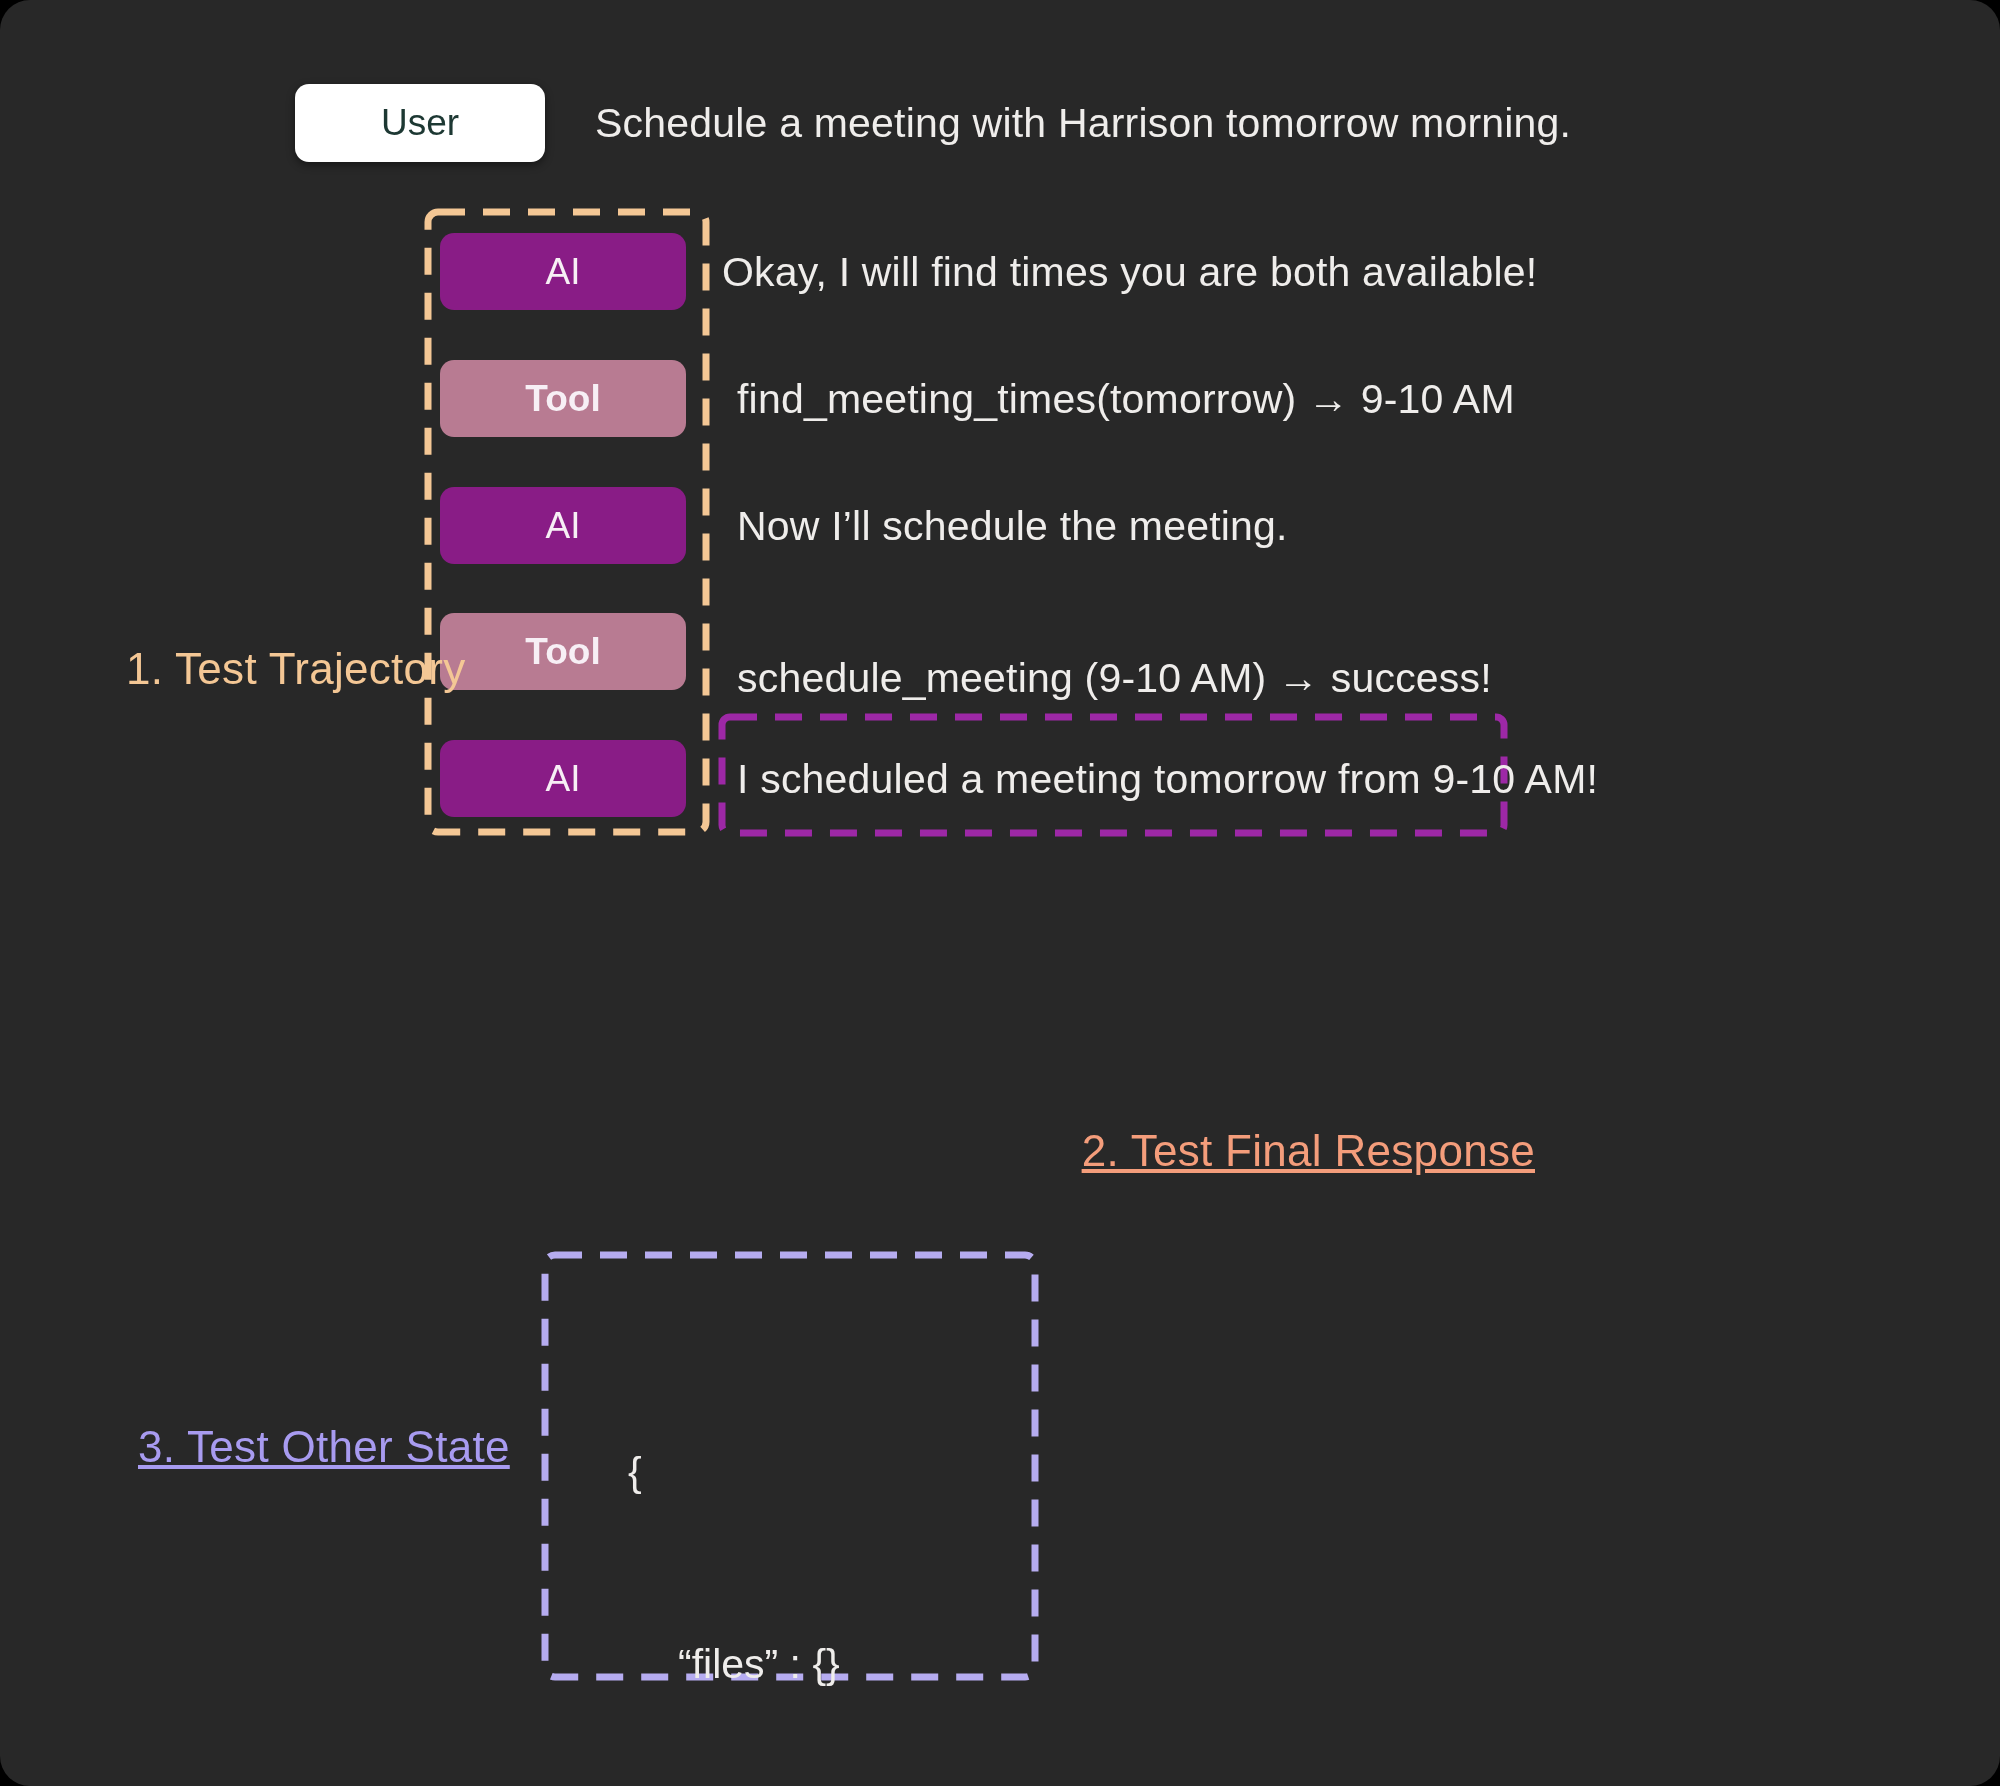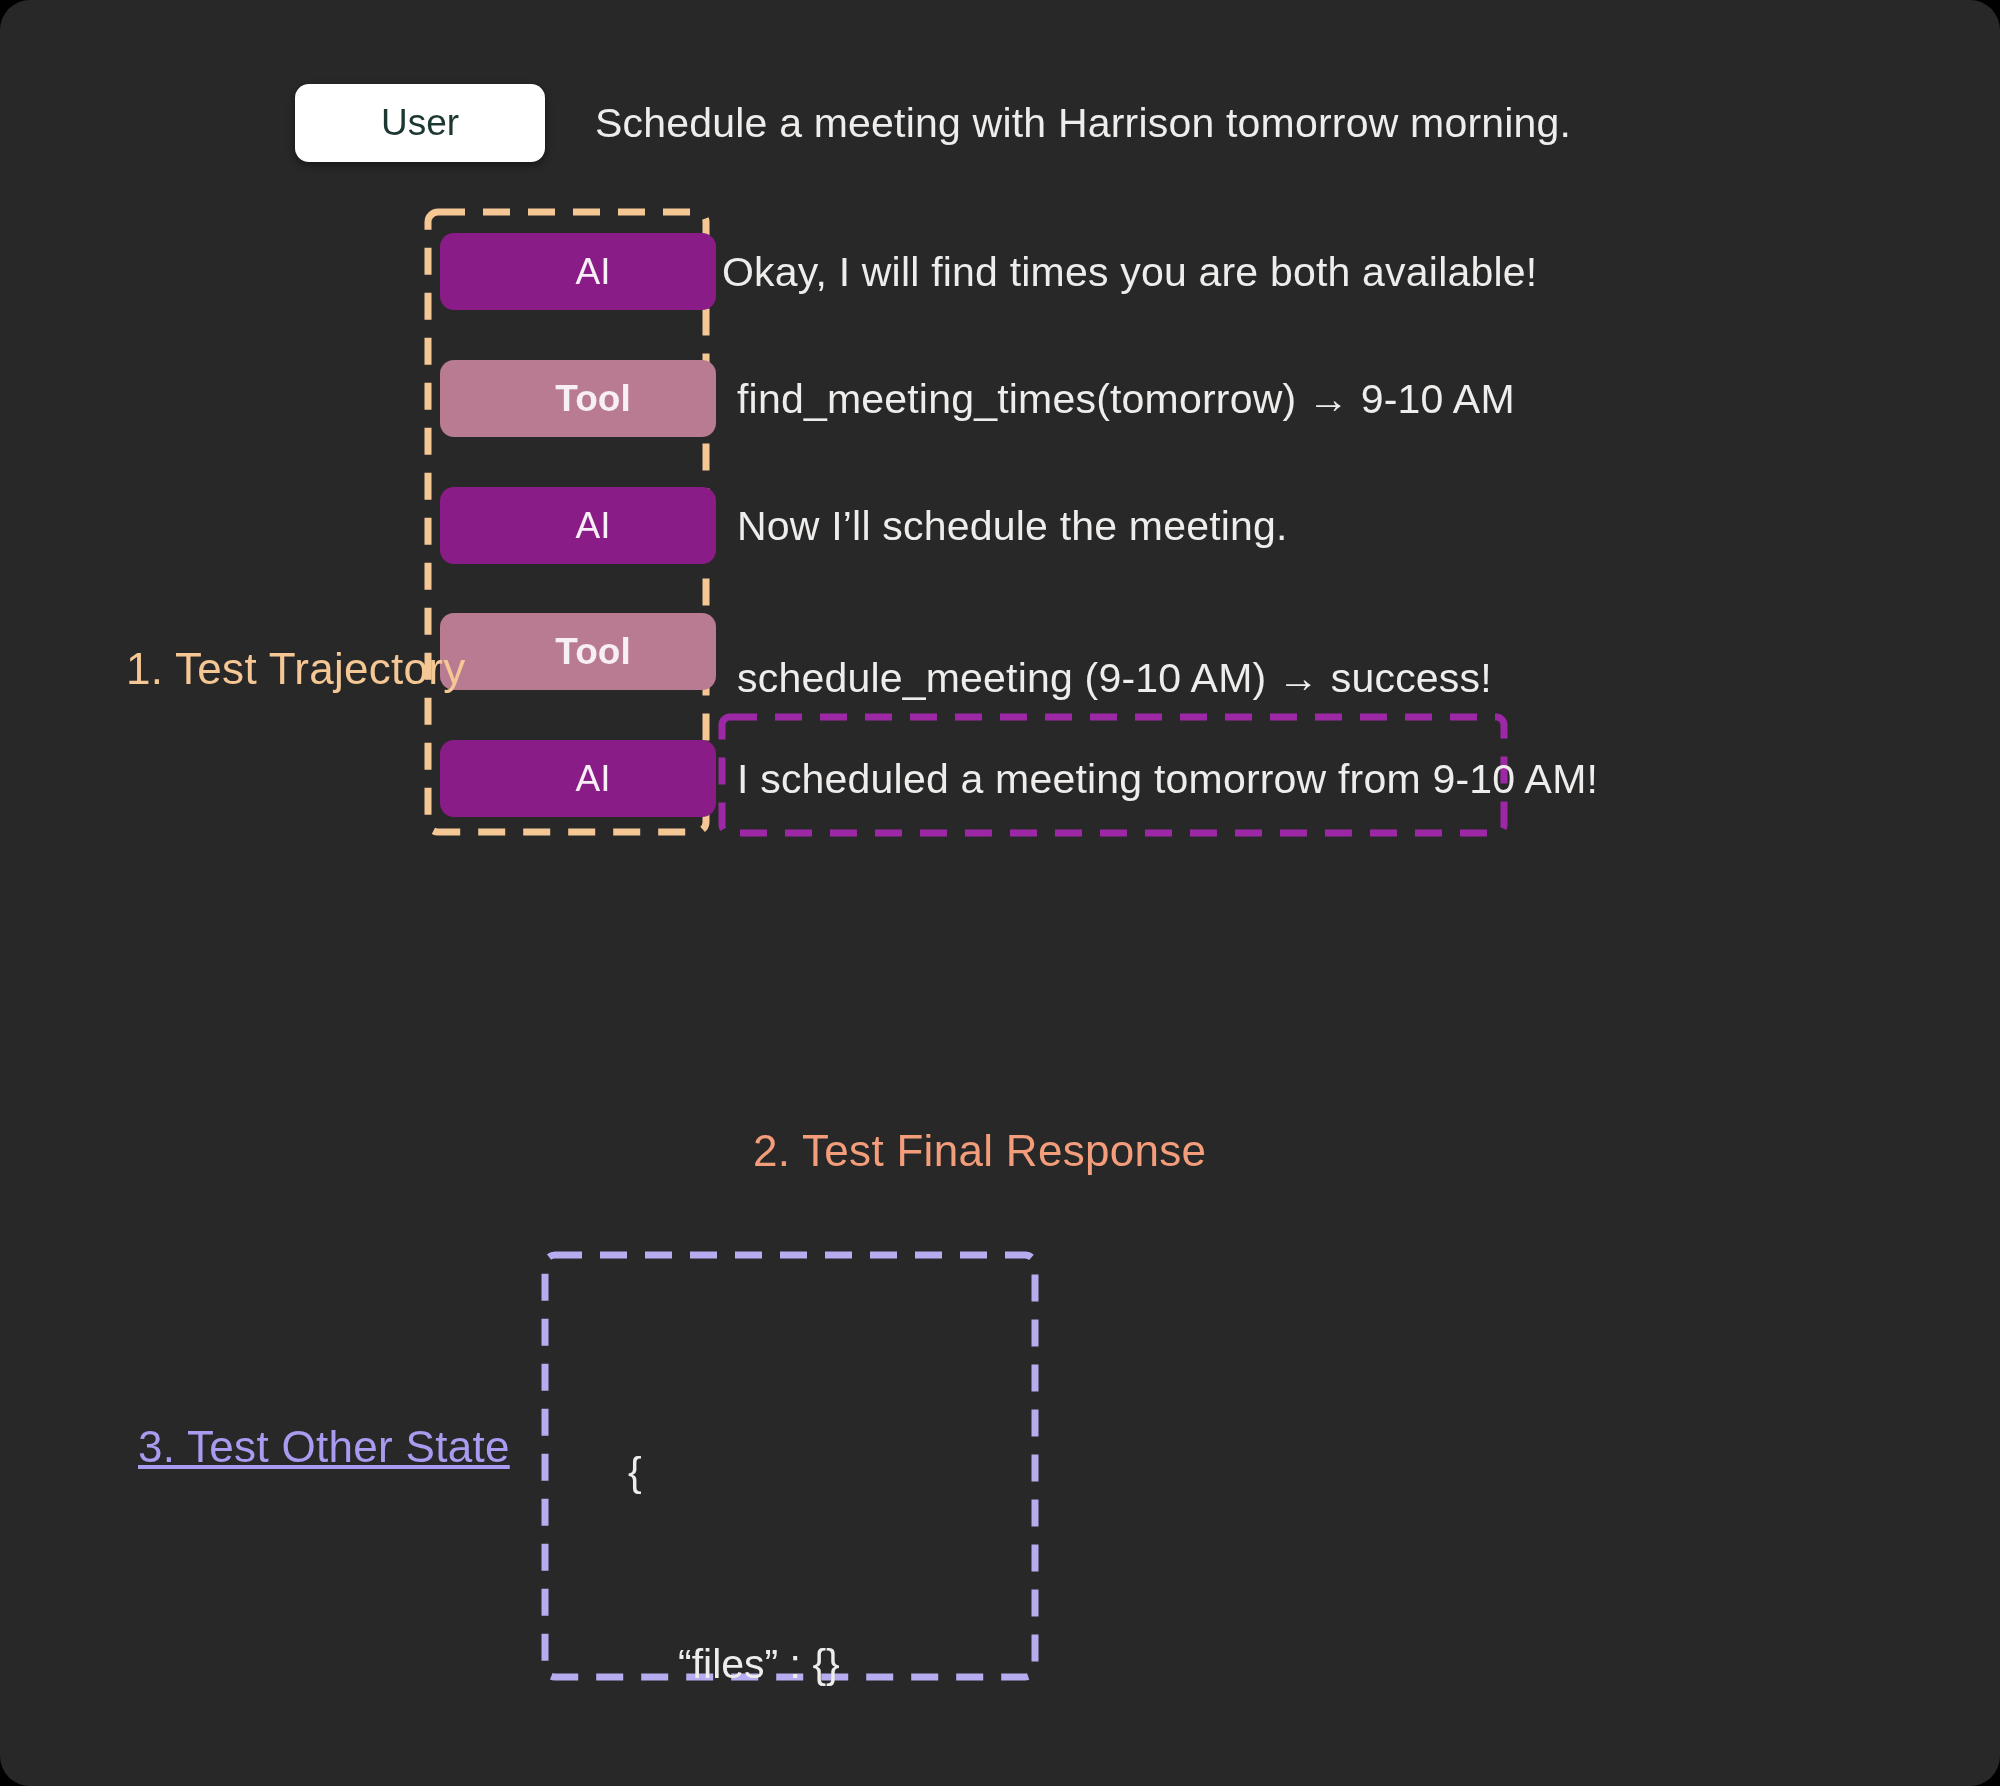--- a/index.html
+++ b/index.html
@@ -9,21 +9,21 @@
     font-family:"Liberation Sans", sans-serif;color:#efedeb;
   }
   .abs{position:absolute;}
   .row-text{
     display:flex;align-items:center;height:78px;
     font-size:41px;letter-spacing:.2px;color:#efedeb;white-space:nowrap;
   }
   .badge{
     display:flex;align-items:center;justify-content:center;
     width:246px;height:77px;border-radius:14px;
-    font-size:37px;color:#f7eff5;padding-left:30px;
+    font-size:37px;color:#f7eff5;
   }
   .badge.ai{background:#891c86;}
   .badge.tool{background:#b87b92;font-weight:bold;}
   .user-badge{
     display:flex;align-items:center;justify-content:center;
     width:250px;height:78px;border-radius:14px;background:#ffffff;
     color:#1d3833;font-size:37px;box-shadow:0 3px 8px rgba(0,0,0,.45);
   }
   .section-label{font-size:44px;white-space:nowrap;letter-spacing:.3px;margin-left:31px;}
   .label-trajectory{color:#f4c795;}
@@ -72,21 +72,21 @@
   </div>
 
   <div class="abs row-text" style="left:722px;top:233px;">Okay, I will find times you are both available!</div>
   <div class="abs row-text" style="left:737px;top:360px;">find_meeting_times(tomorrow) → 9-10 AM</div>
   <div class="abs row-text" style="left:737px;top:487px;">Now I’ll schedule the meeting.</div>
   <div class="abs row-text" style="left:737px;top:639px;">schedule_meeting (9-10 AM) → success!</div>
   <div class="abs row-text" style="left:737px;top:740px;">I scheduled a meeting tomorrow from 9-10 AM!</div>
 
   <div class="abs section-label label-trajectory" style="left:95px;top:644px;">1. Test Trajectory</div>
 
-  <div class="abs section-label label-final" style="left:722px;top:1126px;width:782px;text-align:left;">2. Test Final Response</div>
+  <div class="abs section-label label-final" style="left:722px;top:1126px;width:782px;text-align:right;text-decoration:underline;">2. Test Final Response</div>
 
   <div class="abs section-label label-state" style="left:107px;top:1422px;text-decoration:underline;">3. Test Other State</div>
 
   <div class="abs code" style="left:628px;top:1312px;">
     <div>{</div>
     <div class="indent">“files” : {}</div>
     
     
     
   </div>

